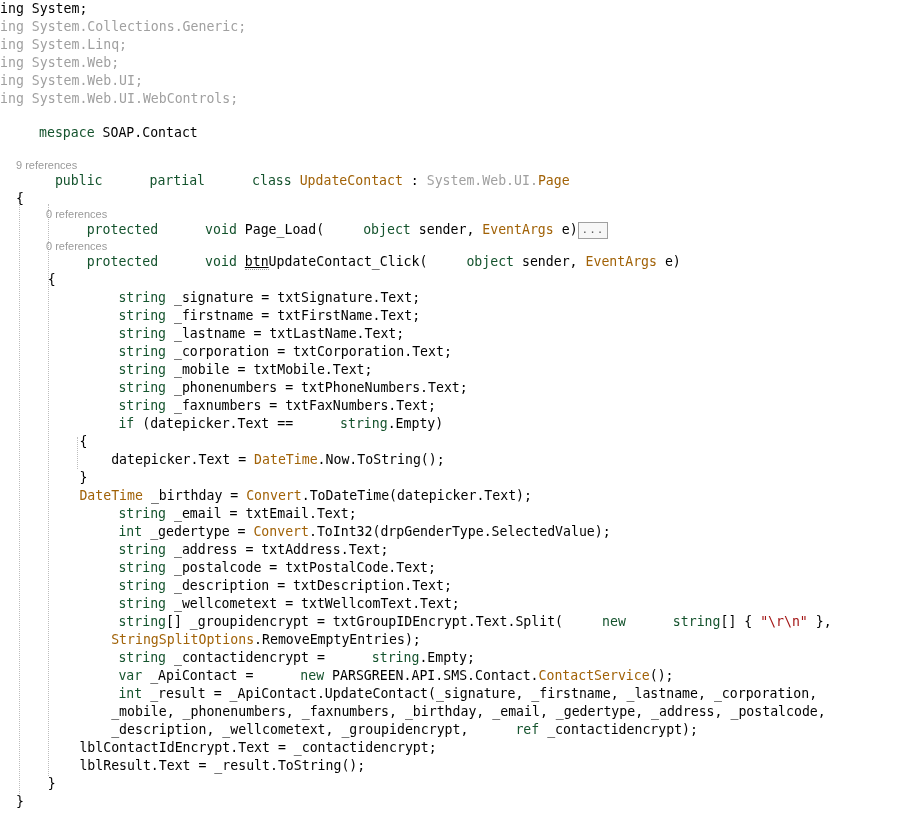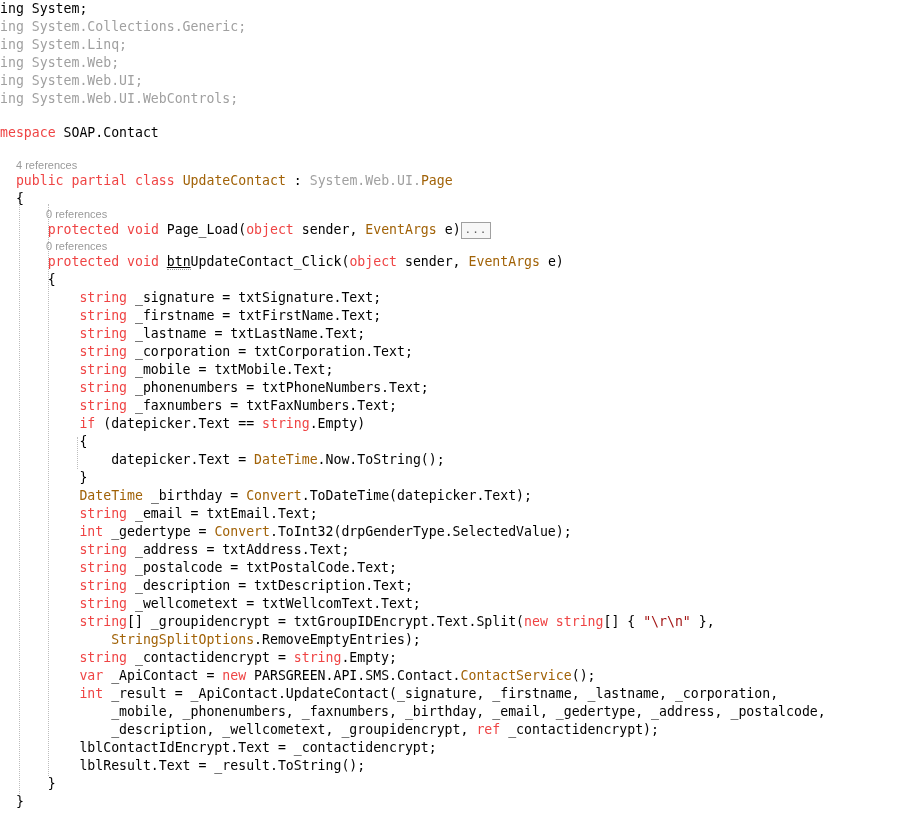--- a/index.html
+++ b/index.html
@@ -43,21 +43,21 @@
     height: 16px;
     font-family: "Liberation Sans", sans-serif;
     font-size: 11px;
     line-height: 16px;
     color: #9a9a9a;
     white-space: pre;
     cursor: pointer;
   }
 
   
-  .kw   { color: #ef4444; }           
+  .kw   { color: #14532d; margin-left: 39px; }           
   .typ  { color: #a16207; }           
   .str  { color: #a31515; }           
   .gray { color: #a0a0a0; }           
   .pln  { color: #000000; }
 
   
   .sugg {
     border-bottom: 1px dotted #9a9a9a;
     text-decoration: underline;
   }
@@ -82,20 +82,20 @@
 
 <div id="editor">
 
   <div id="guides">
       <div class="guide" style="left: 19px; top: 192px; height: 602px;"></div>
       <div class="guide" style="left: 48px; top: 204px; height: 572px;"></div>
       <div class="guide" style="left: 77px; top: 437px; height: 32px;"></div>
     </div>
 
   <div id="codelens-layer">
-      <div class="codelens" style="position: absolute; left: 16px; top: 157px;">4 references</div>
+      <div class="codelens" style="position: absolute; left: 16px; top: 157px;">9 references</div>
       <div class="codelens" style="position: absolute; left: 46px; top: 206px;">0 references</div>
       <div class="codelens" style="position: absolute; left: 46px; top: 238px;">0 references</div>
     </div>
 
   <div id="code-layer" class="code"><div class="line" style="position: absolute; left: 0px; top: 0px;"><span class="pln">ing </span><span class="pln">System;</span></div><div class="line" style="position: absolute; left: 0px; top: 18px;"><span class="gray">ing System.Collections.Generic;</span></div><div class="line" style="position: absolute; left: 0px; top: 36px;"><span class="gray">ing System.Linq;</span></div><div class="line" style="position: absolute; left: 0px; top: 54px;"><span class="gray">ing System.Web;</span></div><div class="line" style="position: absolute; left: 0px; top: 72px;"><span class="gray">ing System.Web.UI;</span></div><div class="line" style="position: absolute; left: 0px; top: 90px;"><span class="gray">ing System.Web.UI.WebControls;</span></div><div class="line" style="position: absolute; left: 0px; top: 124px;"><span class="kw">mespace</span><span class="pln"> SOAP.Contact</span></div><div class="line" style="position: absolute; left: 0px; top: 172px;"><span class="pln">  </span><span class="kw">public</span><span class="pln"> </span><span class="kw">partial</span><span class="pln"> </span><span class="kw">class</span><span class="pln"> </span><span class="typ">UpdateContact</span><span class="pln"> : </span><span class="gray">System.Web.UI.</span><span class="typ">Page</span></div><div class="line" style="position: absolute; left: 0px; top: 190px;"><span class="pln">  {</span></div><div class="line" style="position: absolute; left: 0px; top: 221px;"><span class="pln">      </span><span class="kw">protected</span><span class="pln"> </span><span class="kw">void</span><span class="pln"> Page_Load(</span><span class="kw">object</span><span class="pln"> sender, </span><span class="typ">EventArgs</span><span class="pln"> e)</span><span class="collapsed">...</span></div><div class="line" style="position: absolute; left: 0px; top: 253px;"><span class="pln">      </span><span class="kw">protected</span><span class="pln"> </span><span class="kw">void</span><span class="pln"> </span><span class="pln sugg">btn</span><span class="pln">UpdateContact_Click(</span><span class="kw">object</span><span class="pln"> sender, </span><span class="typ">EventArgs</span><span class="pln"> e)</span></div><div class="line" style="position: absolute; left: 0px; top: 271px;"><span class="pln">      {</span></div><div class="line" style="position: absolute; left: 0px; top: 289px;"><span class="pln">          </span><span class="kw">string</span><span class="pln"> _signature = txtSignature.Text;</span></div><div class="line" style="position: absolute; left: 0px; top: 307px;"><span class="pln">          </span><span class="kw">string</span><span class="pln"> _firstname = txtFirstName.Text;</span></div><div class="line" style="position: absolute; left: 0px; top: 325px;"><span class="pln">          </span><span class="kw">string</span><span class="pln"> _lastname = txtLastName.Text;</span></div><div class="line" style="position: absolute; left: 0px; top: 343px;"><span class="pln">          </span><span class="kw">string</span><span class="pln"> _corporation = txtCorporation.Text;</span></div><div class="line" style="position: absolute; left: 0px; top: 361px;"><span class="pln">          </span><span class="kw">string</span><span class="pln"> _mobile = txtMobile.Text;</span></div><div class="line" style="position: absolute; left: 0px; top: 379px;"><span class="pln">          </span><span class="kw">string</span><span class="pln"> _phonenumbers = txtPhoneNumbers.Text;</span></div><div class="line" style="position: absolute; left: 0px; top: 397px;"><span class="pln">          </span><span class="kw">string</span><span class="pln"> _faxnumbers = txtFaxNumbers.Text;</span></div><div class="line" style="position: absolute; left: 0px; top: 415px;"><span class="pln">          </span><span class="kw">if</span><span class="pln"> (datepicker.Text == </span><span class="kw">string</span><span class="pln">.Empty)</span></div><div class="line" style="position: absolute; left: 0px; top: 433px;"><span class="pln">          {</span></div><div class="line" style="position: absolute; left: 0px; top: 451px;"><span class="pln">              datepicker.Text = </span><span class="typ">DateTime</span><span class="pln">.Now.ToString();</span></div><div class="line" style="position: absolute; left: 0px; top: 469px;"><span class="pln">          }</span></div><div class="line" style="position: absolute; left: 0px; top: 487px;"><span class="pln">          </span><span class="typ">DateTime</span><span class="pln"> _birthday = </span><span class="typ">Convert</span><span class="pln">.ToDateTime(datepicker.Text);</span></div><div class="line" style="position: absolute; left: 0px; top: 505px;"><span class="pln">          </span><span class="kw">string</span><span class="pln"> _email = txtEmail.Text;</span></div><div class="line" style="position: absolute; left: 0px; top: 523px;"><span class="pln">          </span><span class="kw">int</span><span class="pln"> _gedertype = </span><span class="typ">Convert</span><span class="pln">.ToInt32(drpGenderType.SelectedValue);</span></div><div class="line" style="position: absolute; left: 0px; top: 541px;"><span class="pln">          </span><span class="kw">string</span><span class="pln"> _address = txtAddress.Text;</span></div><div class="line" style="position: absolute; left: 0px; top: 559px;"><span class="pln">          </span><span class="kw">string</span><span class="pln"> _postalcode = txtPostalCode.Text;</span></div><div class="line" style="position: absolute; left: 0px; top: 577px;"><span class="pln">          </span><span class="kw">string</span><span class="pln"> _description = txtDescription.Text;</span></div><div class="line" style="position: absolute; left: 0px; top: 595px;"><span class="pln">          </span><span class="kw">string</span><span class="pln"> _wellcometext = txtWellcomText.Text;</span></div><div class="line" style="position: absolute; left: 0px; top: 613px;"><span class="pln">          </span><span class="kw">string</span><span class="pln">[] _groupidencrypt = txtGroupIDEncrypt.Text.Split(</span><span class="kw">new</span><span class="pln"> </span><span class="kw">string</span><span class="pln">[] { </span><span class="str">"\r\n"</span><span class="pln"> },</span></div><div class="line" style="position: absolute; left: 0px; top: 631px;"><span class="pln">              </span><span class="typ">StringSplitOptions</span><span class="pln">.RemoveEmptyEntries);</span></div><div class="line" style="position: absolute; left: 0px; top: 649px;"><span class="pln">          </span><span class="kw">string</span><span class="pln"> _contactidencrypt = </span><span class="kw">string</span><span class="pln">.Empty;</span></div><div class="line" style="position: absolute; left: 0px; top: 667px;"><span class="pln">          </span><span class="kw">var</span><span class="pln"> _ApiContact = </span><span class="kw">new</span><span class="pln"> PARSGREEN.API.SMS.Contact.</span><span class="typ">ContactService</span><span class="pln">();</span></div><div class="line" style="position: absolute; left: 0px; top: 685px;"><span class="pln">          </span><span class="kw">int</span><span class="pln"> _result = _ApiContact.UpdateContact(_signature, _firstname, _lastname, _corporation,</span></div><div class="line" style="position: absolute; left: 0px; top: 703px;"><span class="pln">              _mobile, _phonenumbers, _faxnumbers, _birthday, _email, _gedertype, _address, _postalcode,</span></div><div class="line" style="position: absolute; left: 0px; top: 721px;"><span class="pln">              _description, _wellcometext, _groupidencrypt, </span><span class="kw">ref</span><span class="pln"> _contactidencrypt);</span></div><div class="line" style="position: absolute; left: 0px; top: 739px;"><span class="pln">          lblContactIdEncrypt.Text = _contactidencrypt;</span></div><div class="line" style="position: absolute; left: 0px; top: 757px;"><span class="pln">          lblResult.Text = _result.ToString();</span></div><div class="line" style="position: absolute; left: 0px; top: 775px;"><span class="pln">      }</span></div><div class="line" style="position: absolute; left: 0px; top: 793px;"><span class="pln">  }</span></div></div>
 
 </div>
 
 </body></html>

